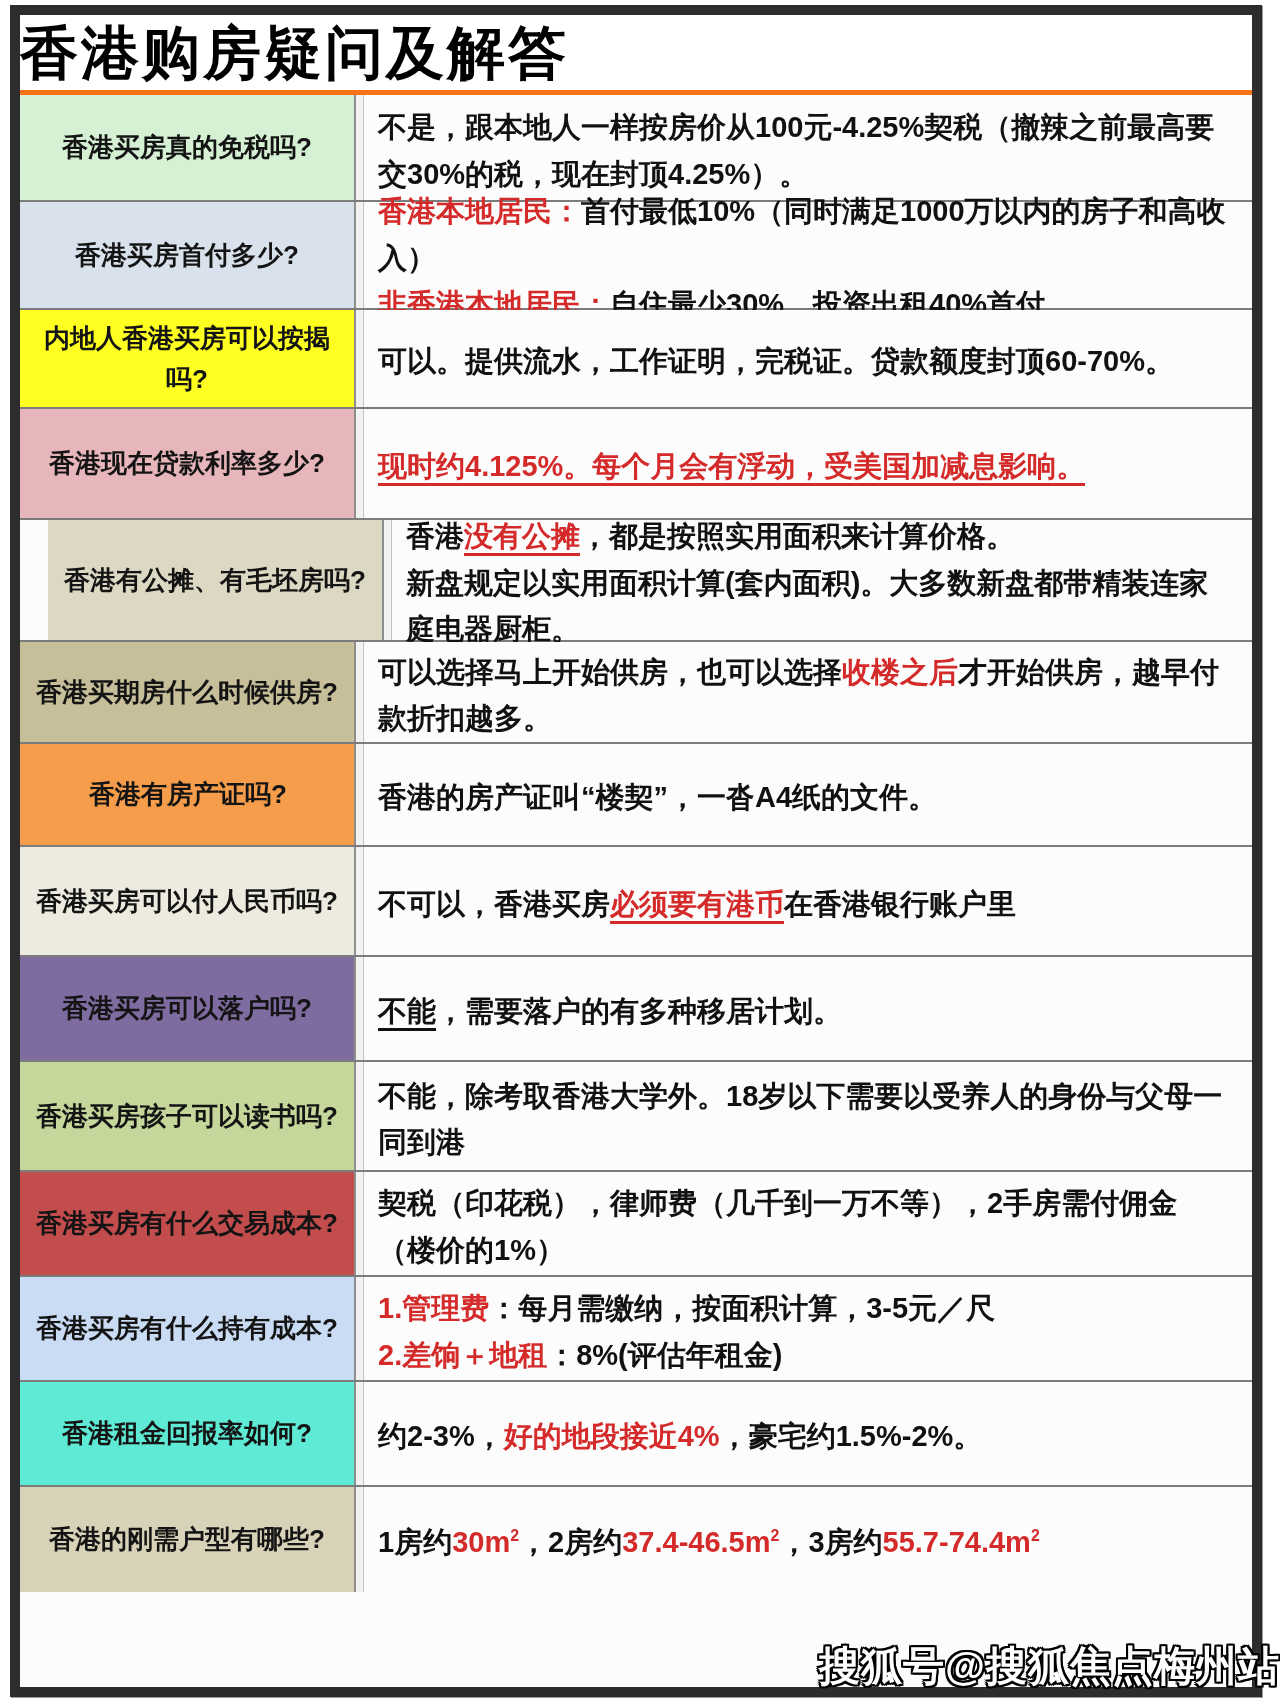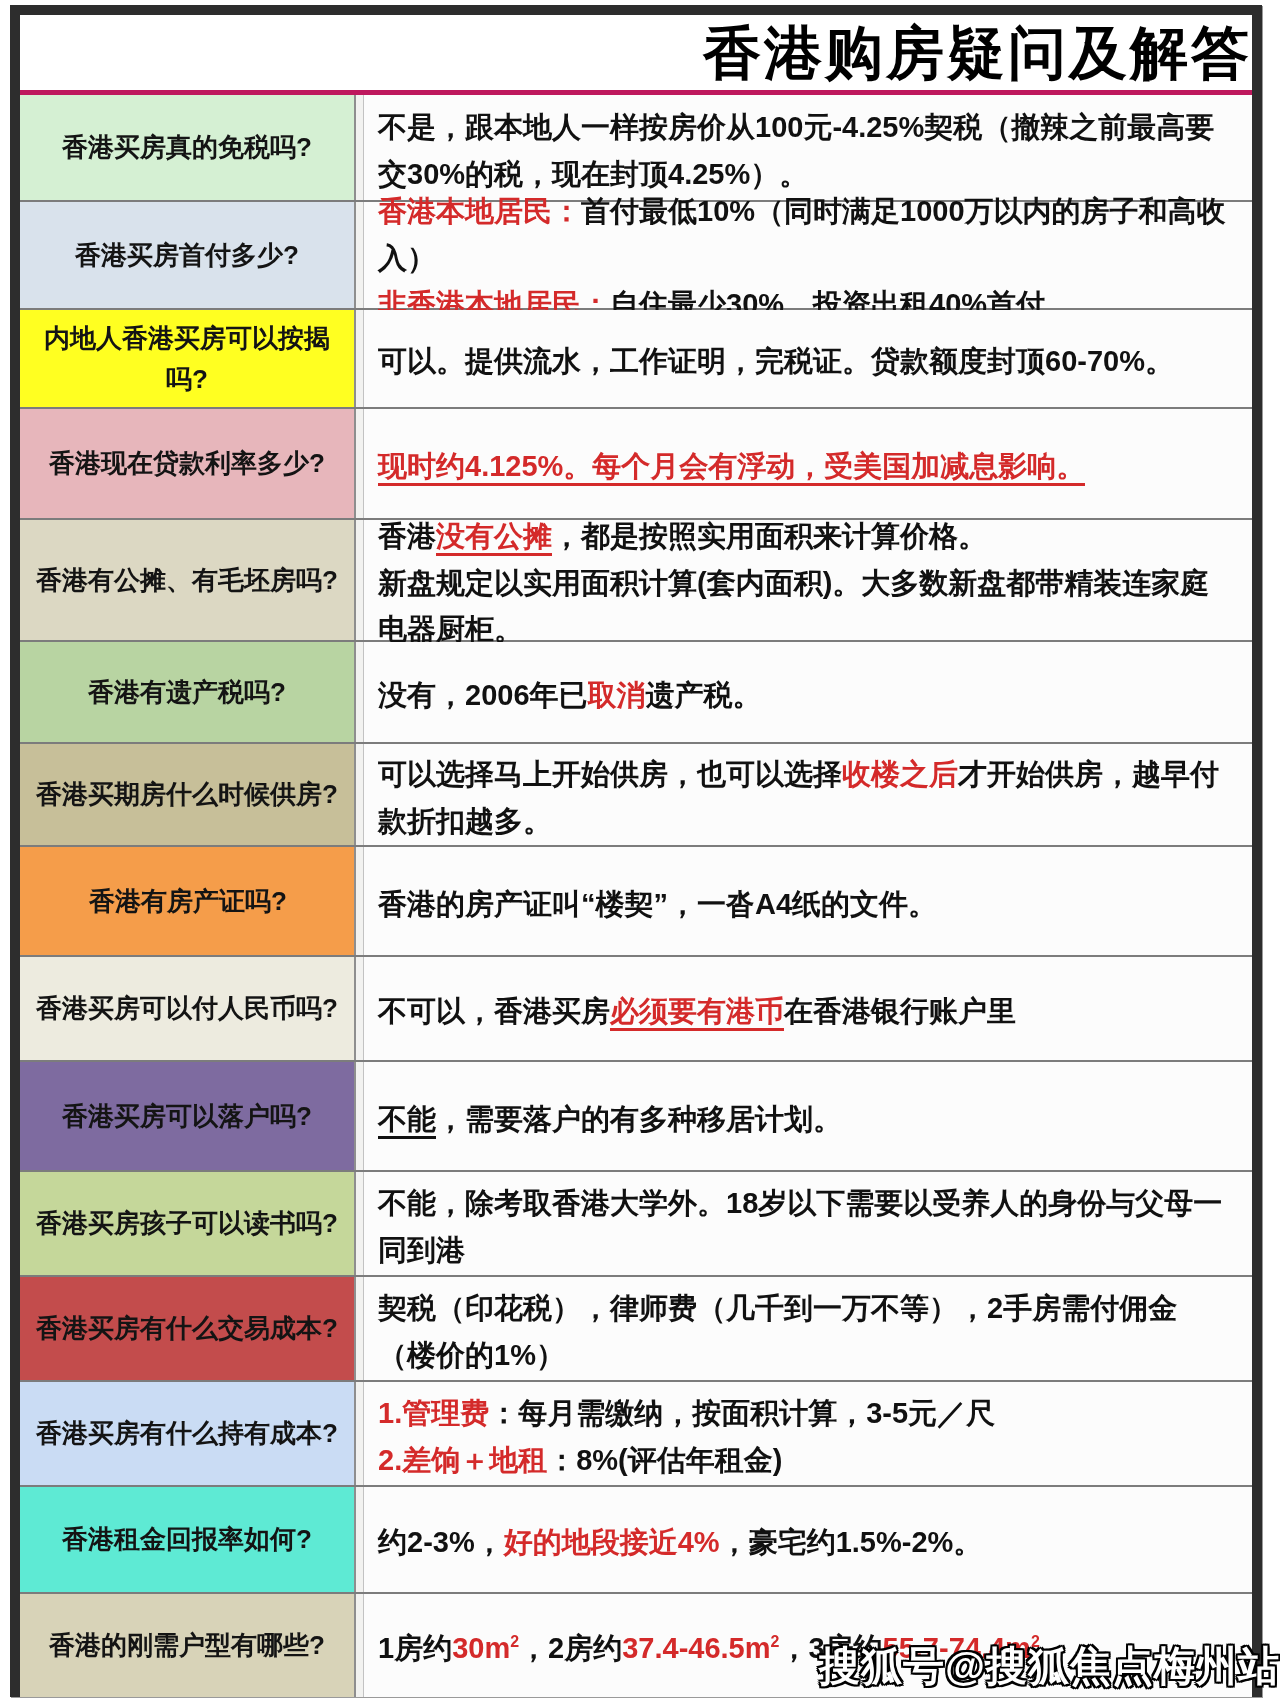--- a/index.html
+++ b/index.html
@@ -6,22 +6,22 @@
   html,body { width:1280px; height:1707px; background:#ffffff; overflow:hidden; }
   body { font-family:"Liberation Sans","DejaVu Sans",sans-serif; position:relative; }
 
   .frame {
     position:absolute; left:10px; top:5px; width:1252px; height:1692px;
     border:10px solid #2d2d2d; background:#fcfcfc;
     box-shadow:1px 1px 0 #9a9a9a;
   }
 
   .title-row {
-    height:80px; background:#ffffff; border-bottom:5px solid #be185d;
-    display:flex; align-items:center; justify-content:flex-end;
+    height:80px; background:#ffffff; border-bottom:5px solid #f97316;
+    display:flex; align-items:center; justify-content:flex-start;
   }
   .title-row h1 {
     font-size:58px; font-weight:900; color:#000; letter-spacing:3px; line-height:1;
   }
 
   .table-body { width:100%; }
 
   .row { display:flex; width:100%; border-top:2px solid #7c7c7c; }
   .row:first-child { border-top:none;justify-content:center; }
 
@@ -95,32 +95,25 @@
         </div>
       </div>
       <div class="row">
         <div class="qcell" style="background: rgb(231, 182, 187);">香港现在贷款利率多少?</div>
         <div class="gap"></div>
         <div class="acell">
           <div class="aline"><span class="red ul">现时约4.125%。每个月会有浮动，受美国加减息影响。</span></div>
         </div>
       </div>
       <div class="row">
-        <div class="qcell" style="background: rgb(220, 216, 195);">香港有公摊、有毛坯房吗?</div>
+        <div class="qcell" style="background: rgb(220, 216, 195); margin-left: 28px;">香港有公摊、有毛坯房吗?</div>
         <div class="gap"></div>
         <div class="acell">
           <div class="aline"><span>香港</span><span class="red ul">没有公摊</span><span>，都是按照实用面积来计算价格。</span></div>
           <div class="aline"><span>新盘规定以实用面积计算(套内面积)。大多数新盘都带精装连家庭电器厨柜。</span></div>
-        </div>
-      </div>
-      <div class="row">
-        <div class="qcell" style="background: rgb(184, 212, 162);">香港有遗产税吗?</div>
-        <div class="gap"></div>
-        <div class="acell">
-          <div class="aline"><span>没有，2006年已</span><span class="red">取消</span><span>遗产税。</span></div>
         </div>
       </div>
       <div class="row">
         <div class="qcell" style="background: rgb(199, 191, 153);">香港买期房什么时候供房?</div>
         <div class="gap"></div>
         <div class="acell">
           <div class="aline"><span>可以选择马上开始供房，也可以选择</span><span class="red">收楼之后</span><span>才开始供房，越早付款折扣越多。</span></div>
         </div>
       </div>
       <div class="row">

